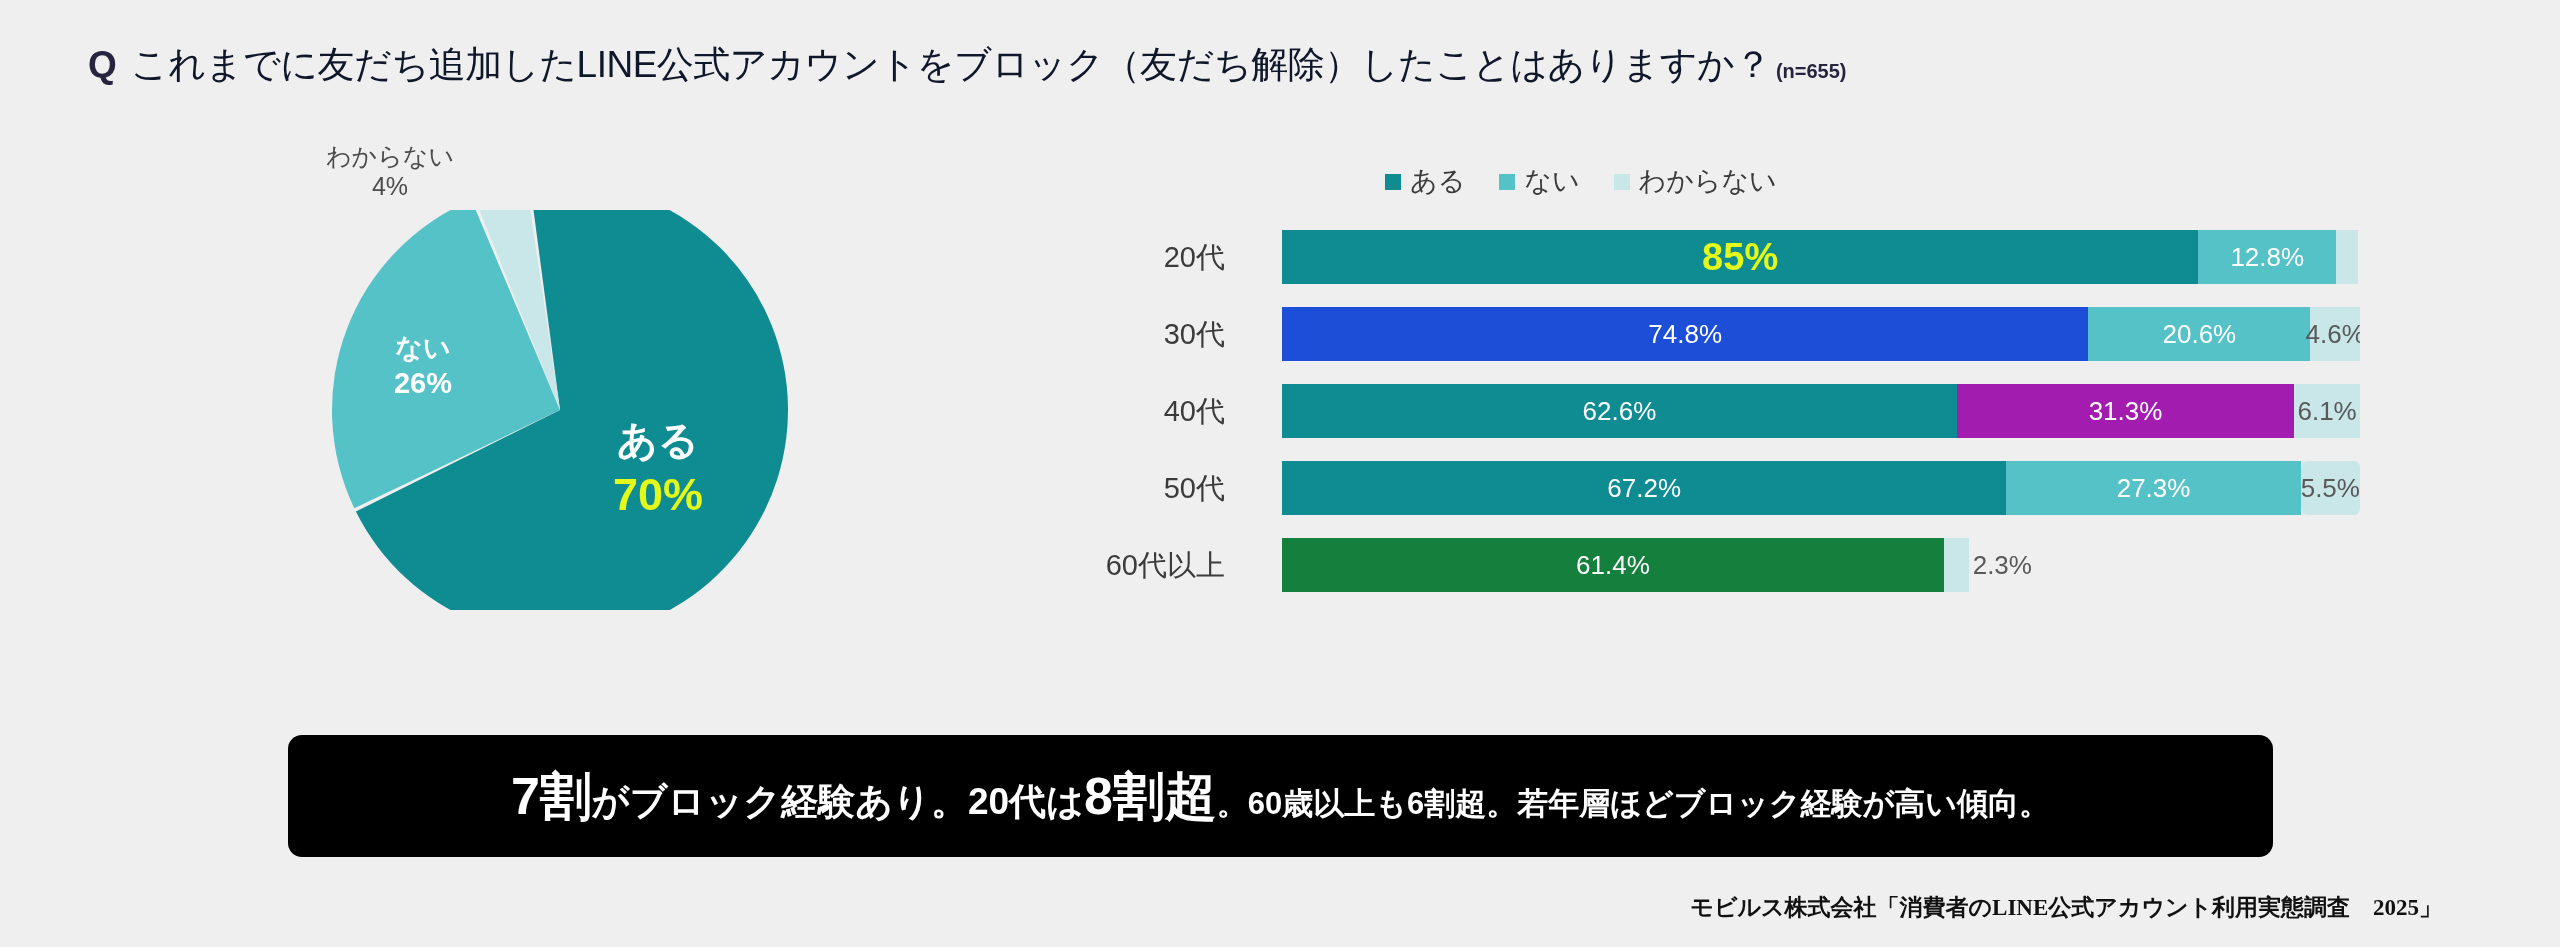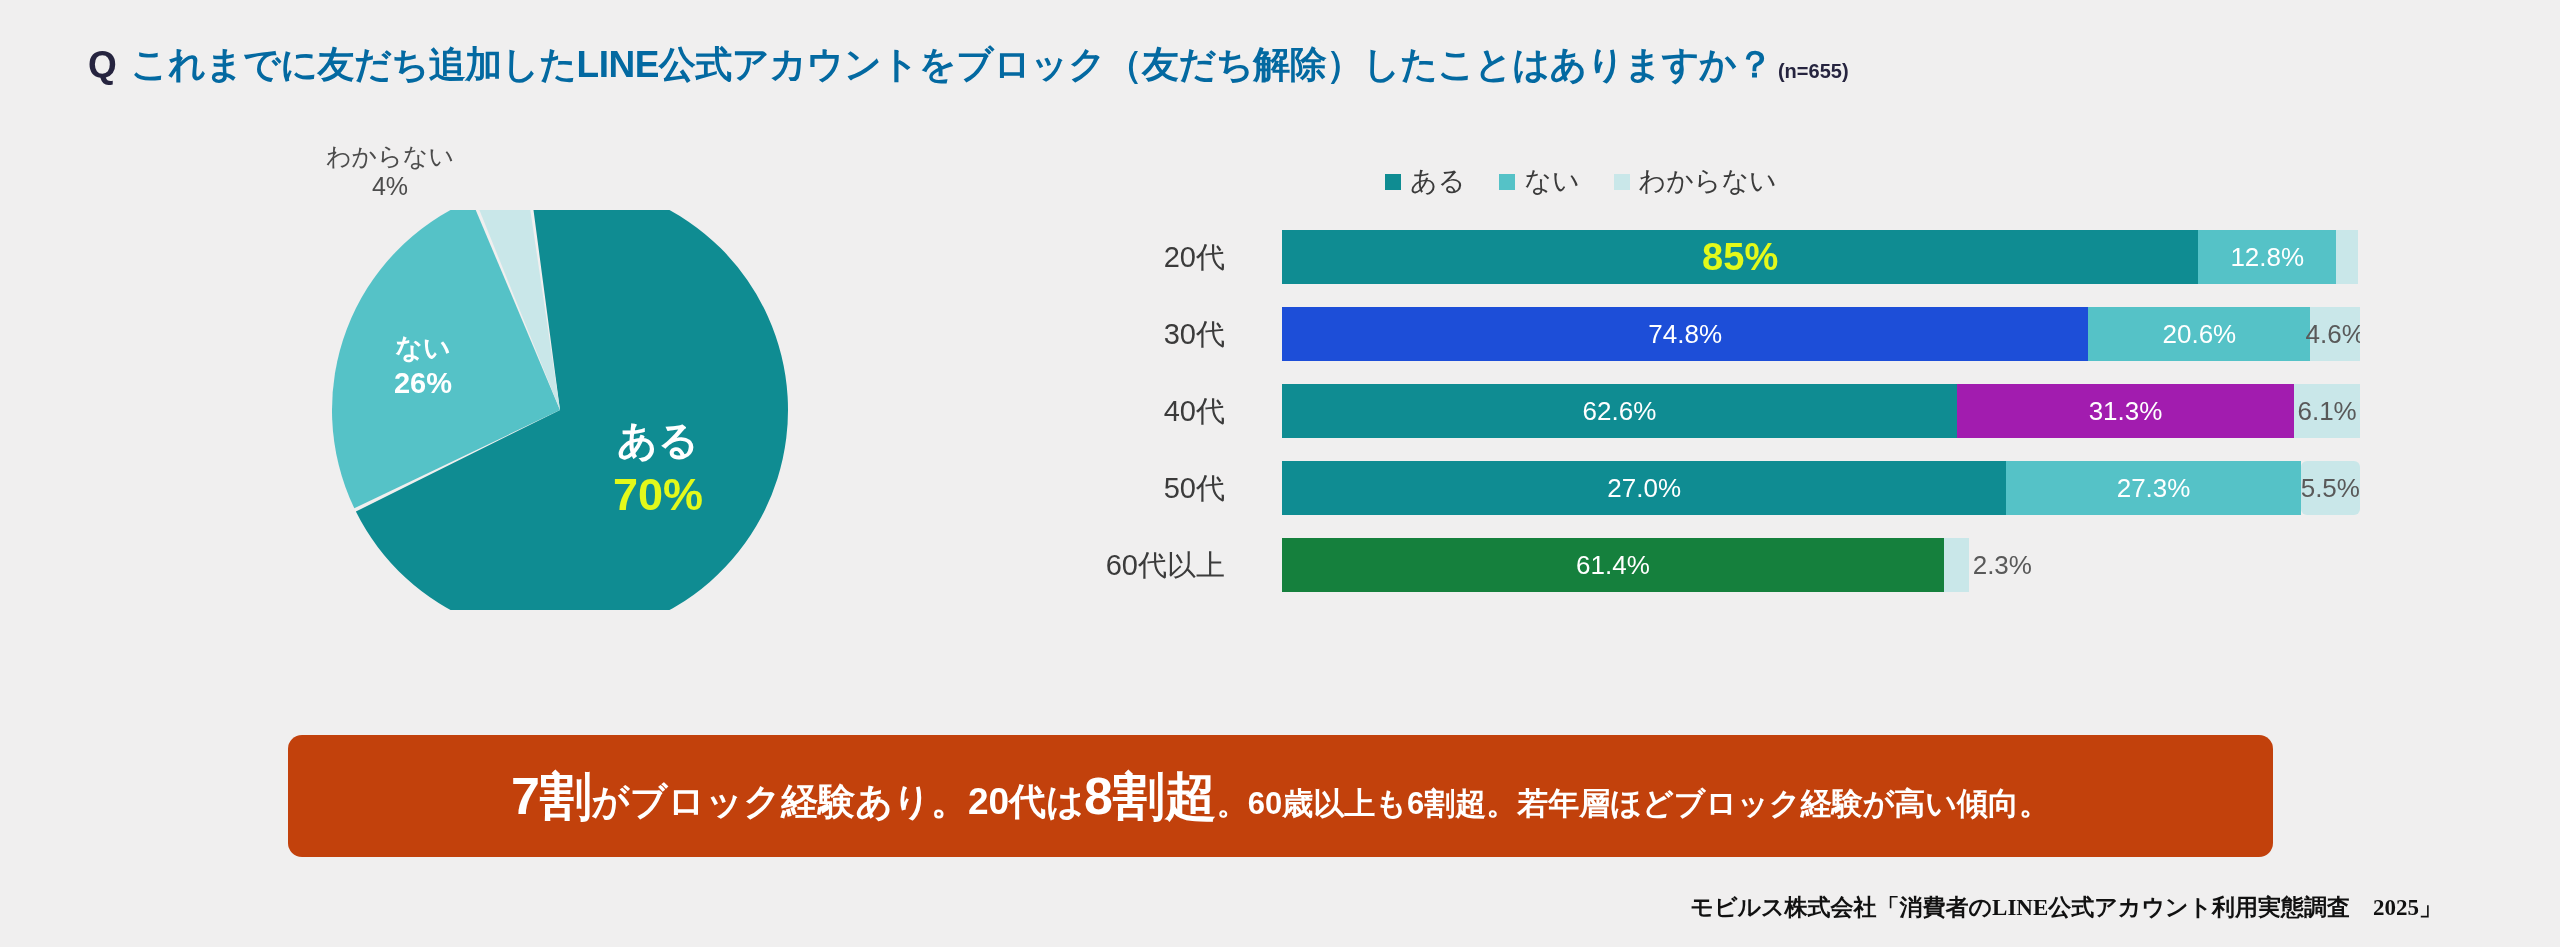--- a/index.html
+++ b/index.html
@@ -15,21 +15,21 @@
   #title-row {
     position:absolute; left:88px; top:46px;
     display:flex; align-items:flex-end; white-space:nowrap;
   }
   #q-mark {
     font-size:37px; font-weight:bold; color:#26243f;
     letter-spacing:0px; line-height:1;
     padding-right:14px;
   }
   #title-text {
-    font-size:37px; font-weight:bold; color:#0369a1;
+    font-size:37px; font-weight:normal; color:#0f172a;
     line-height:1; letter-spacing:-0.5px;
   }
   #title-n {
     font-size:20px; font-weight:bold; color:#26243f;
     line-height:1; padding-left:5px; padding-bottom:2px;
   }
 
   
   #pie-wrap { position:absolute; left:320px; top:185px; width:480px; height:430px; }
   #pie-svg { position:absolute; left:0; top:25px; }
@@ -84,21 +84,21 @@
   .seg-c { background:#c9e7e9; }
   .seg-c .seg-label { color:#595959; position:absolute; left:100%; margin-left:4px; }
   .seg-c.wide .seg-label { position:static; left:auto; margin-left:0; color:#595959; }
   .row-highlight .seg-a .seg-label {
     color:#e3f91a; font-size:38px; font-weight:bold;
   }
 
   
   #banner {
     position:absolute; left:288px; top:735px; width:1985px; height:122px;
-    background:#c2410c; border-radius:14px;
+    background:#000000; border-radius:14px;
     display:flex; align-items:center; justify-content:center;
   }
   #banner-text {
     color:#ffffff; white-space:nowrap; line-height:1;
     display:flex; align-items:baseline;
   }
   #banner-text .big { font-size:52px; font-weight:bold; }
   #banner-text .mid { font-size:37px; font-weight:bold; }
   #banner-text .sml { font-size:31px; font-weight:bold; }
 
@@ -204,21 +204,21 @@
       <div class="seg seg-c wide" style="width: 6.1%; background: rgb(201, 231, 233);">
         <span class="seg-label">6.1%</span>
       </div>
     </div>
   </div>
 
   <div class="bar-row">
     <span class="bar-cat">50代</span>
     <div class="bar-track">
       <div class="seg seg-a" style="width: 67.2%; background: rgb(15, 140, 146);">
-        <span class="seg-label">27.0%</span>
+        <span class="seg-label">67.2%</span>
       </div>
       <div class="seg seg-b" style="width: 27.3%; background: rgb(85, 194, 199);">
         <span class="seg-label">27.3%</span>
       </div>
       <div class="seg seg-c wide" style="width: 5.5%; background: rgb(201, 231, 233); border-radius: 6px;">
         <span class="seg-label">5.5%</span>
       </div>
     </div>
   </div>
 

